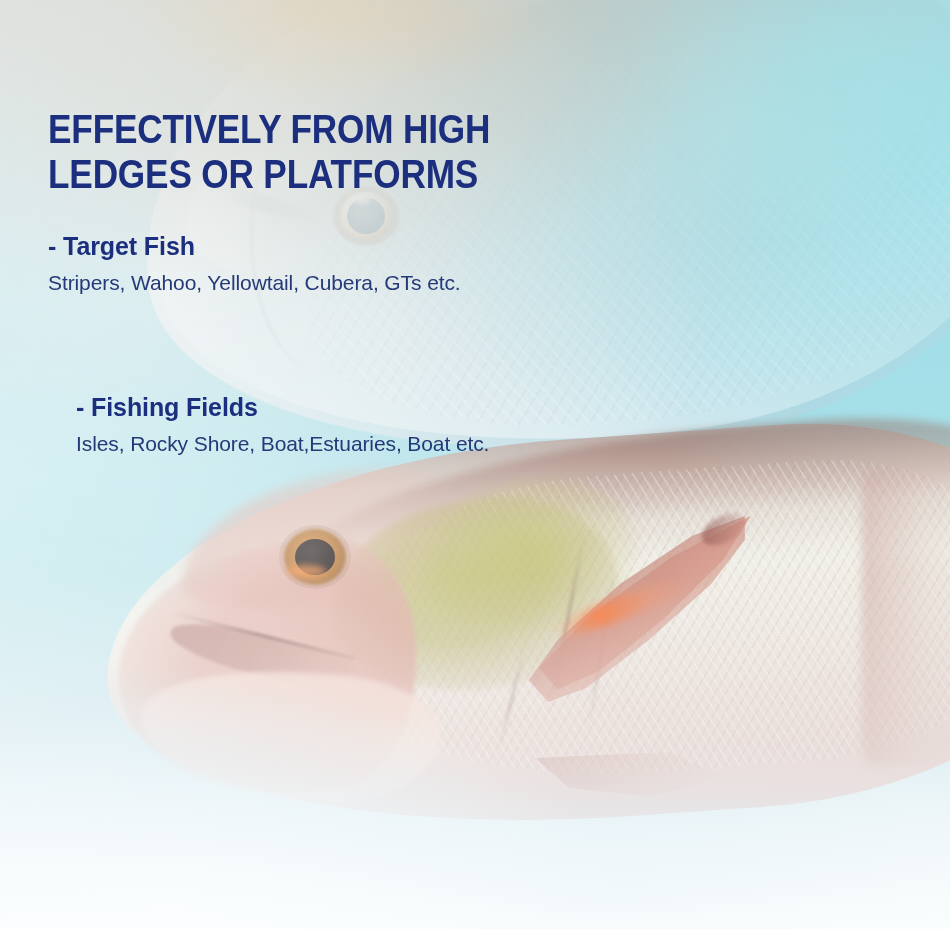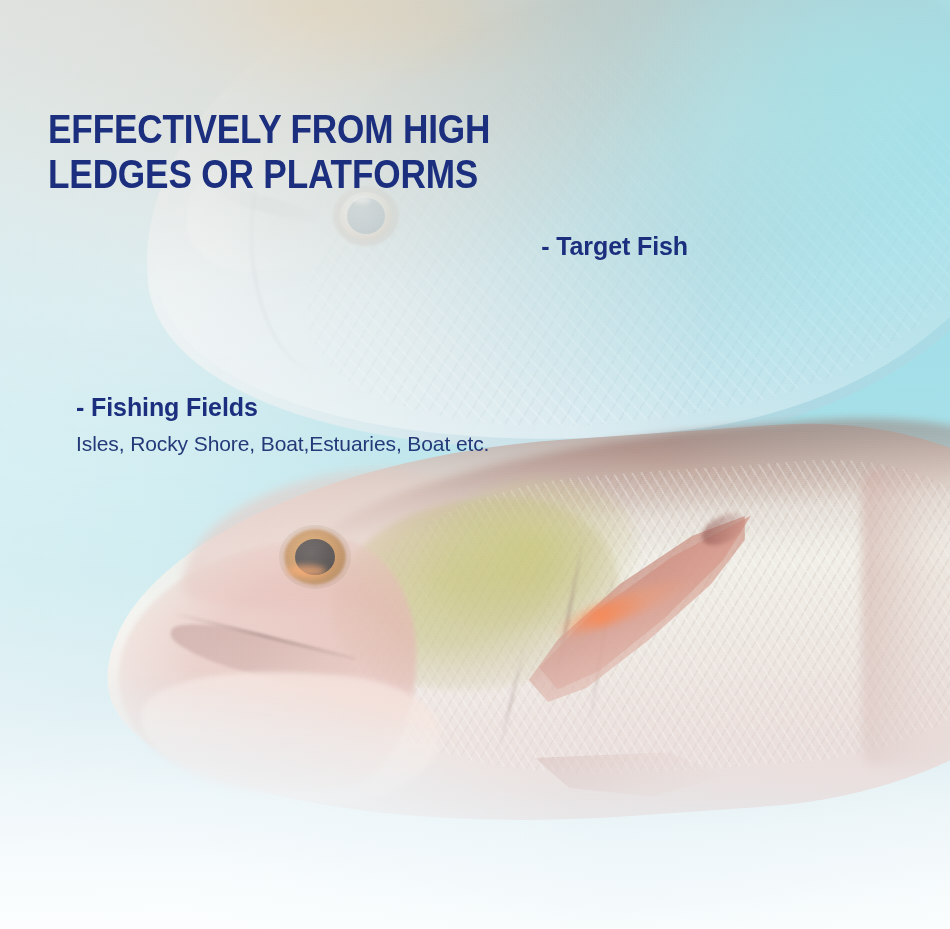--- a/index.html
+++ b/index.html
@@ -441,21 +441,21 @@
     font-family:"Liberation Sans",sans-serif;
     font-weight:normal;
     font-size:21px;
     line-height:1.52;
     color:#243a78;
     margin:0;
     letter-spacing:-0.1px;
   }
   .sec-body span{display:block;}
 
-  #sec-target{top:232px;text-align:right;}
+  #sec-target{top:232px;}
   #sec-fields{top:393px;margin-left:28px;}
 </style>
 </head>
 <body>
 
 <div id="stage">
 
   <div class="layer water-base"></div>
 
   <div class="fish-top"></div>
@@ -511,20 +511,21 @@
   <div class="content">
 
     <h1 class="headline">
       <span>EFFECTIVELY FROM HIGH</span>
       <span class="l2">LEDGES OR PLATFORMS</span>
     </h1>
 
     <div class="sec" id="sec-target">
       <p class="sec-title">- Target Fish</p>
       <p class="sec-body">
+        <span>Stripers, Wahoo, Yellowtail, Cubera, GTs etc.</span>
       </p>
     </div>
 
     <div class="sec" id="sec-fields">
       <p class="sec-title">- Fishing Fields</p>
       <p class="sec-body">
         <span>Isles, Rocky Shore, Boat,Estuaries, Boat etc.</span>
       </p>
     </div>
 

